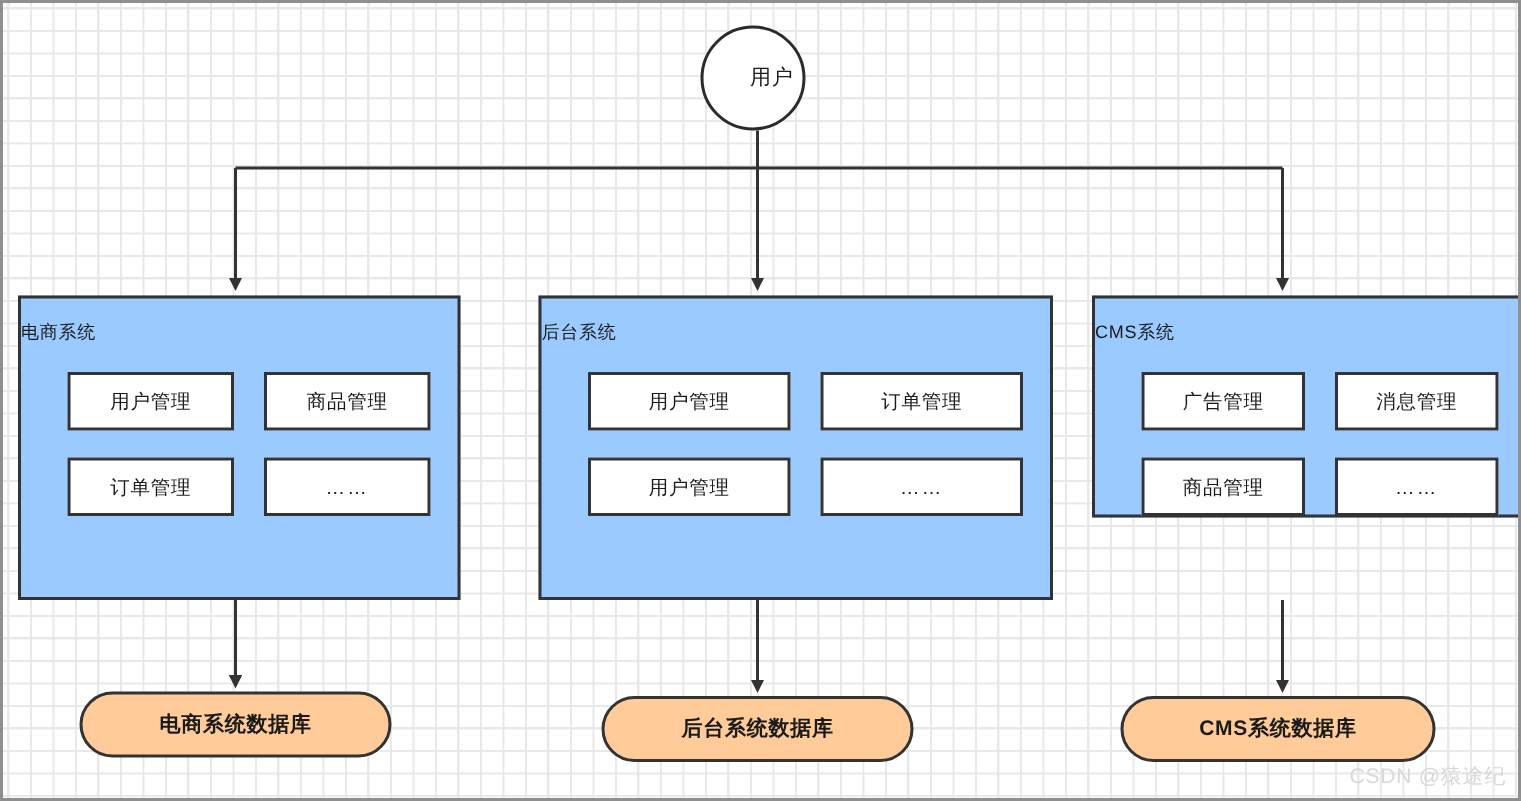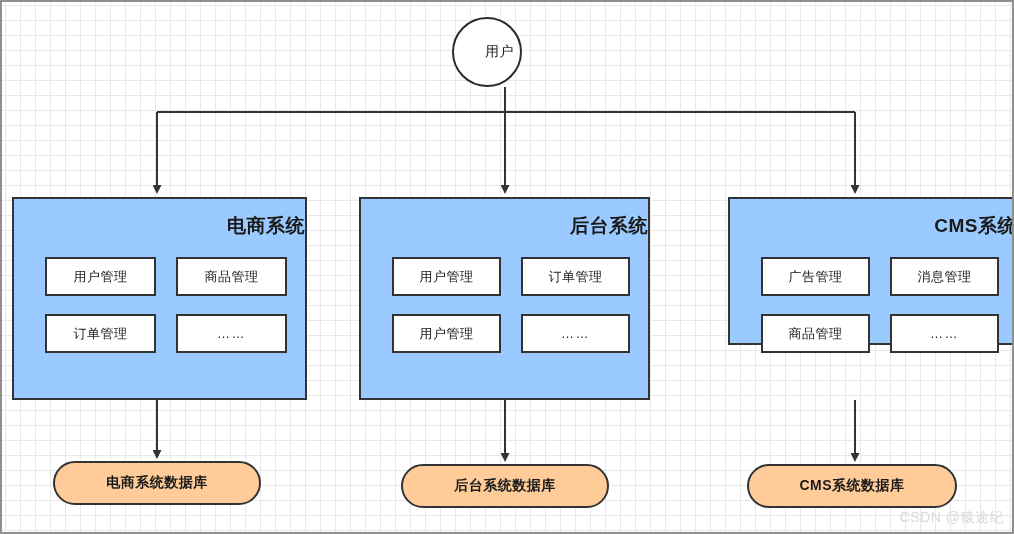--- a/index.html
+++ b/index.html
@@ -61,23 +61,23 @@
   }
 
   
   .system-box {
     position: absolute;
     box-sizing: border-box;
     border: 2px solid #333333;
     background: #9acaff;
   }
   .system-title {
-    text-align: right;
-    font-size: 19px;
-    font-weight: bold;
+    text-align: left;
+    font-size: 12px;
+    font-weight: normal;
     color: #1a1a1a;
     margin-top: 14px;
     letter-spacing: 0.5px;
   }
   .module-grid {
     display: grid;
     grid-template-columns: 1fr 1fr;
     gap: 18px 20px;
     padding: 18px 18px 0 31px;
     box-sizing: border-box;
@@ -144,35 +144,35 @@
 
     <path d="M155,110 L155,184" stroke="#333333" stroke-width="2" fill="none" marker-end="url(#arrowhead)"></path>
     <path d="M503,110 L503,184" stroke="#333333" stroke-width="2" fill="none" marker-end="url(#arrowhead)"></path>
     <path d="M853,110 L853,184" stroke="#333333" stroke-width="2" fill="none" marker-end="url(#arrowhead)"></path>
 
     <path d="M155,398 L155,449" stroke="#333333" stroke-width="2" fill="none" marker-end="url(#arrowhead)"></path>
     <path d="M503,398 L503,452" stroke="#333333" stroke-width="2" fill="none" marker-end="url(#arrowhead)"></path>
     <path d="M853,398 L853,452" stroke="#333333" stroke-width="2" fill="none" marker-end="url(#arrowhead)"></path>
   </svg>
 
-  <div class="actor-node" style="left:450px; top:15px;padding-left:25px;">
+  <div class="actor-node" style="left:465px; top:15px;padding-left:25px;">
     <span class="actor-label">用户</span>
   </div>
 
   <div class="system-box" style="left:10px; top:195px; width:295px; height:203px;">
     <div class="system-title">电商系统</div>
     <div class="module-grid">
       <div class="module-box">用户管理</div>
       <div class="module-box">商品管理</div>
       <div class="module-box">订单管理</div>
       <div class="module-box ellipsis">……</div>
     </div>
   </div>
 
-  <div class="system-box" style="left:357px; top:195px; width:291px; height:203px;">
+  <div class="system-box" style="left:357px; top:195px; width:343px; height:203px;">
     <div class="system-title">后台系统</div>
     <div class="module-grid">
       <div class="module-box">用户管理</div>
       <div class="module-box">订单管理</div>
       <div class="module-box">用户管理</div>
       <div class="module-box ellipsis">……</div>
     </div>
   </div>
 
   <div class="system-box" style="left:726px; top:195px; width:291px; height:148px;">

